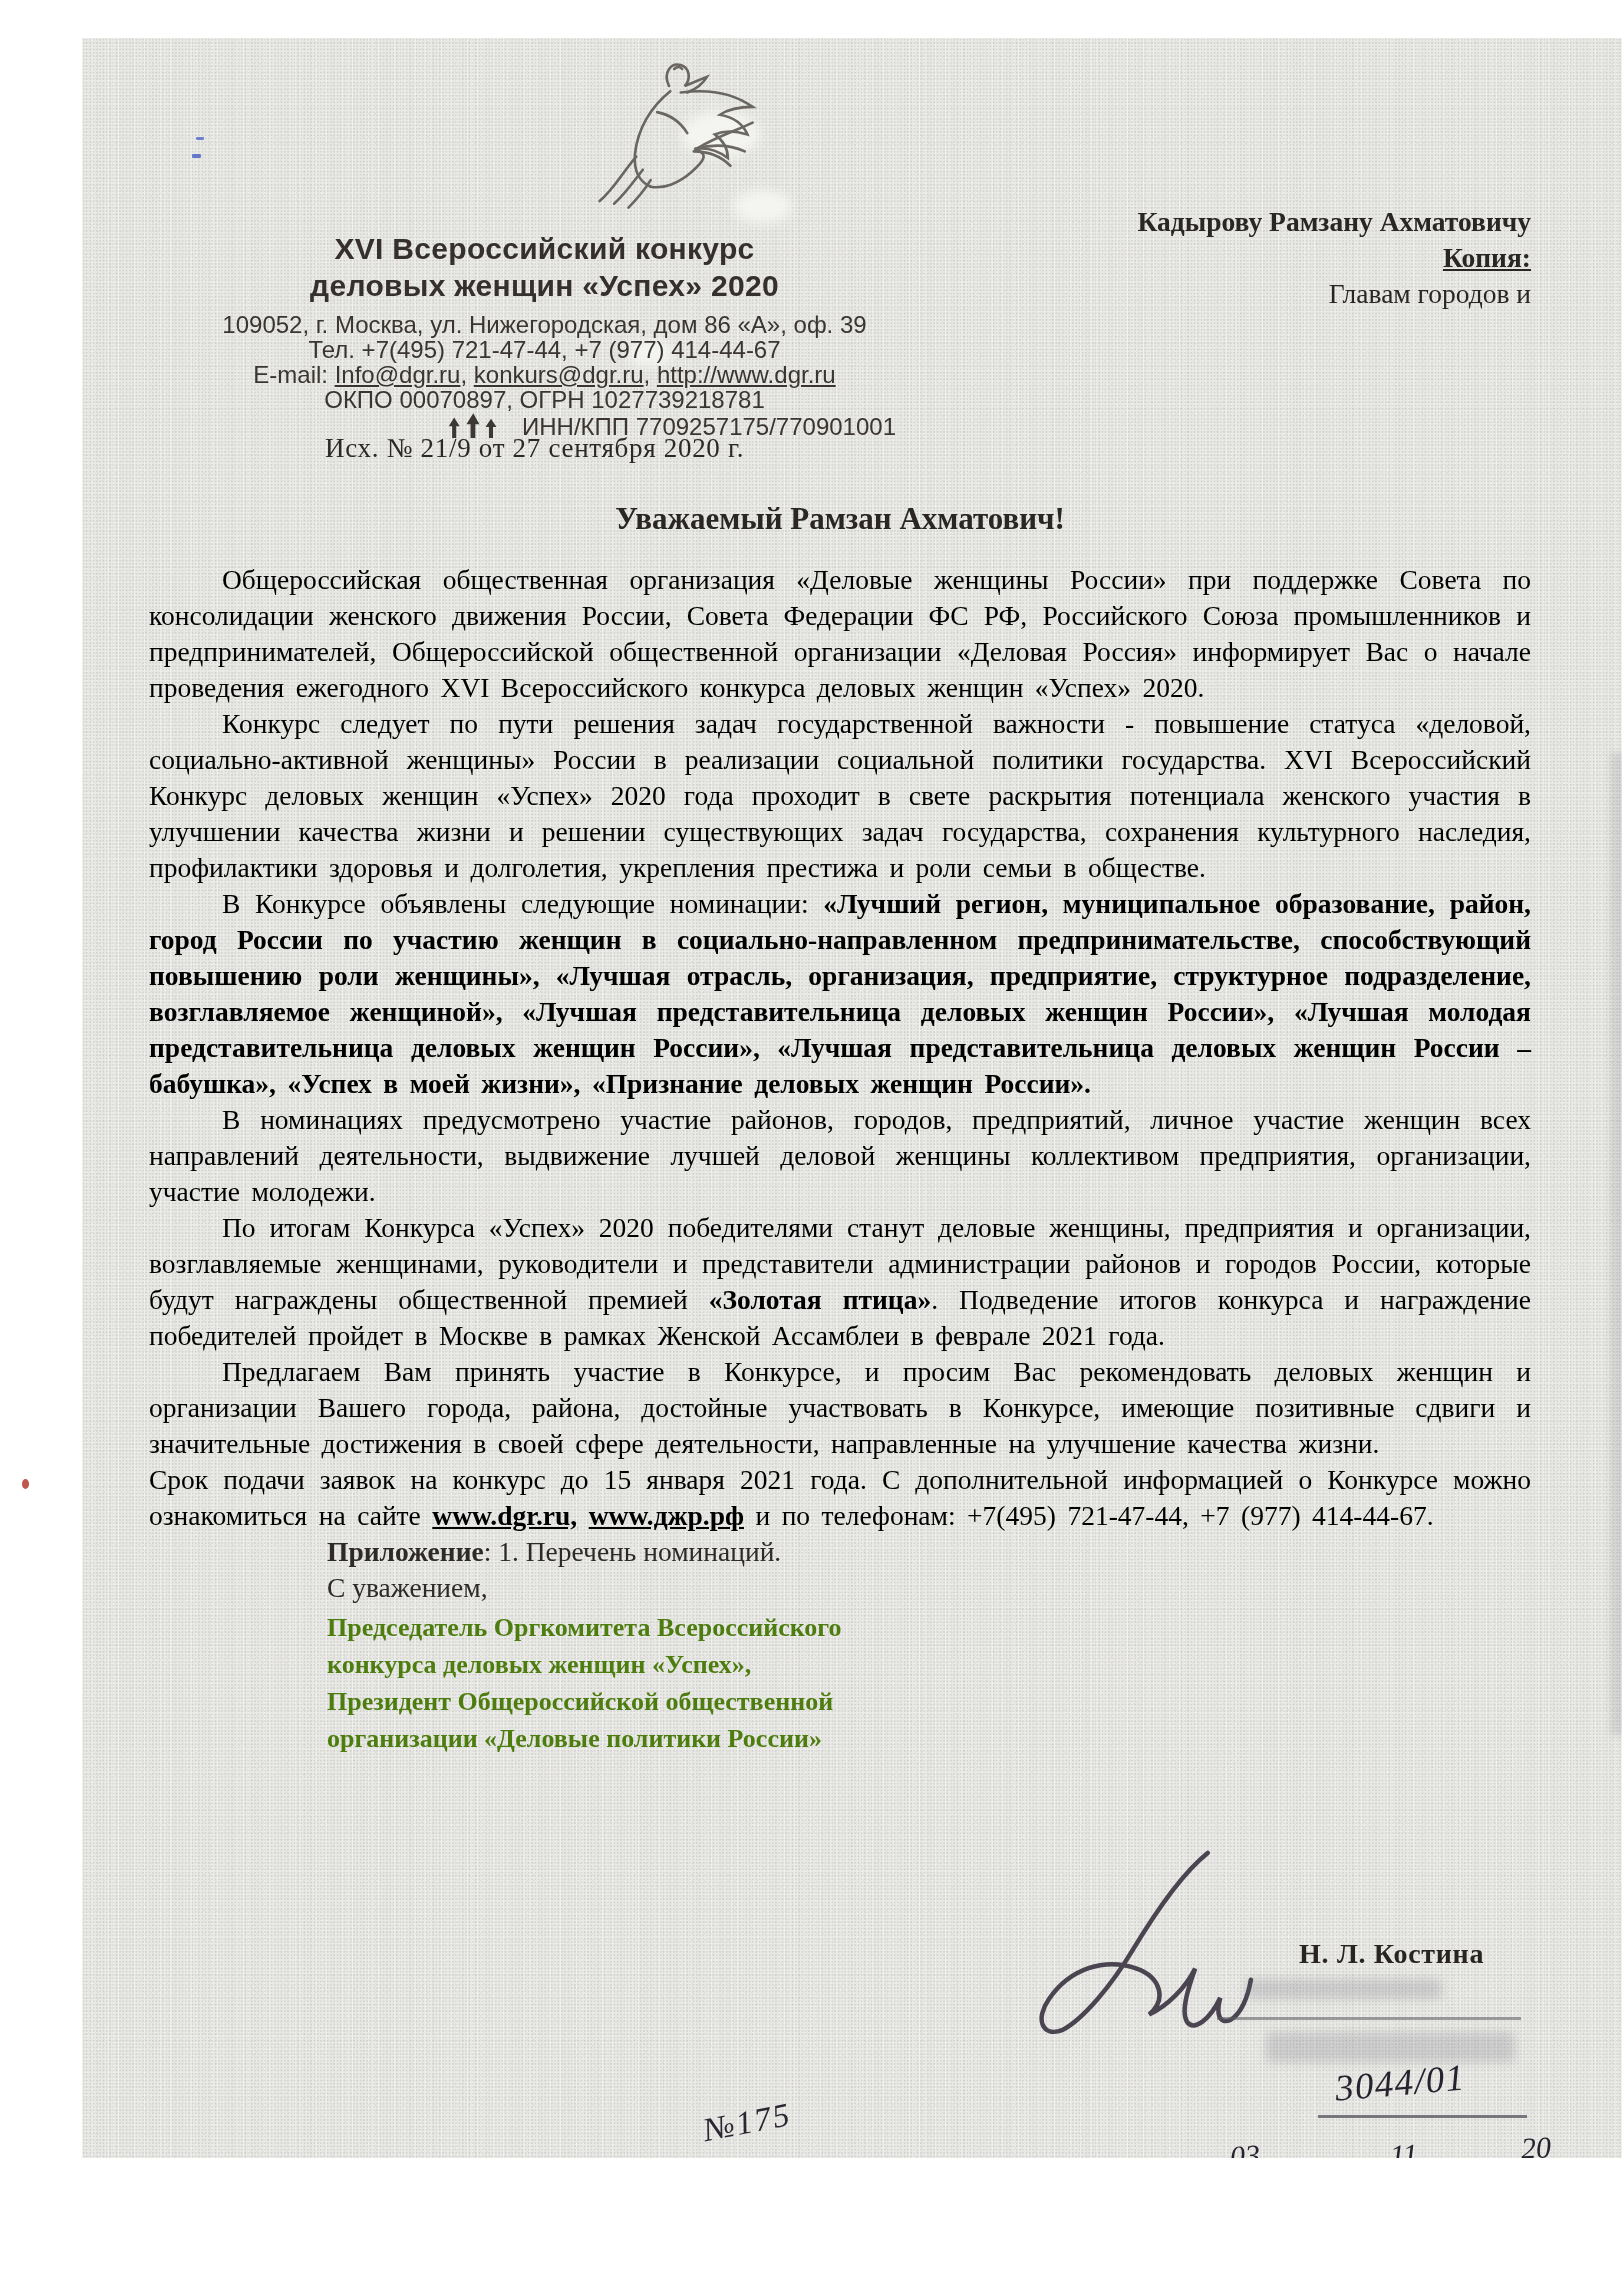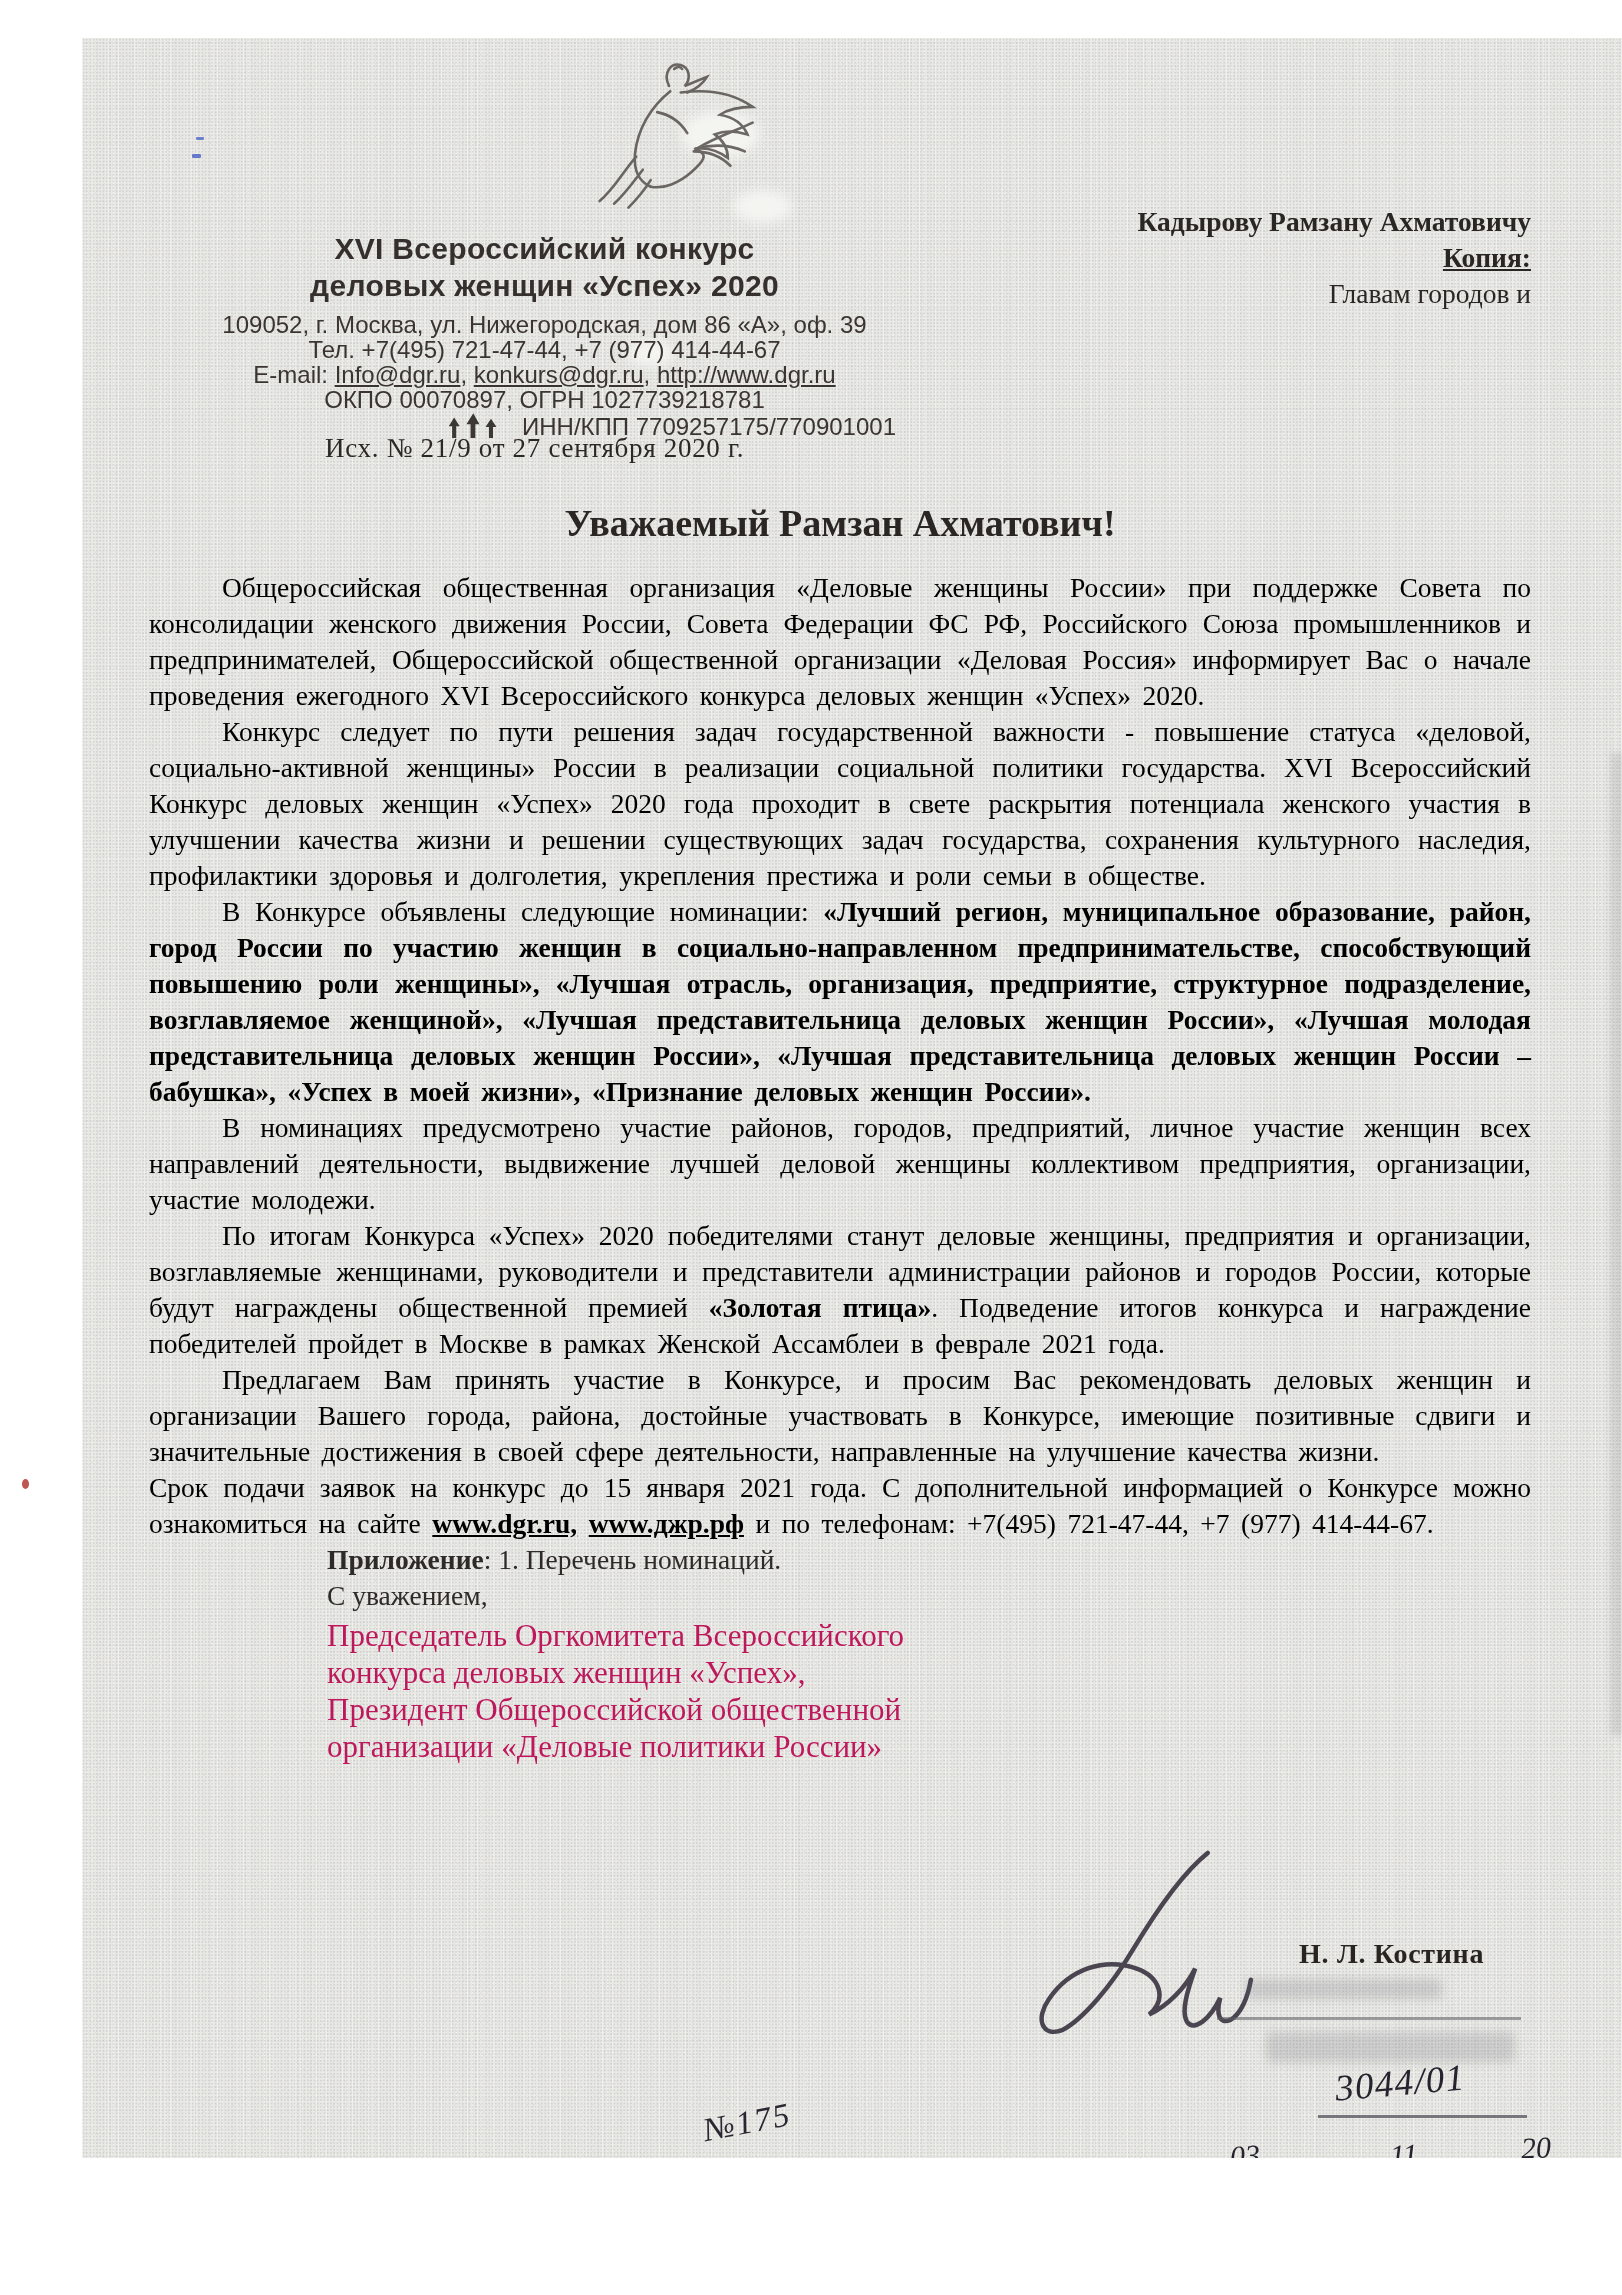--- a/index.html
+++ b/index.html
@@ -35,28 +35,28 @@
   .outgoing{position:absolute;left:325px;top:433px;font-size:27px;color:#2c2824;letter-spacing:0.7px;}
 
   
   .recipient{position:absolute;left:1001px;top:204px;width:530px;text-align:right;
              font-size:27.5px;line-height:36px;color:#2a2623;}
   .recipient .b{font-weight:700;}
   .recipient .copy{font-weight:700;text-decoration:underline;}
 
   
   .flow{position:absolute;left:149px;top:501px;width:1382px;}
-  .salutation{text-align:center;font-weight:700;font-size:38px;margin:0 0 25px 0;color:#2a2623;}
+  .salutation{text-align:center;font-weight:700;font-size:31px;margin:0 0 25px 0;color:#2a2623;}
   .para{margin:0;font-size:27.5px;line-height:36px;text-align:justify;word-spacing:4.6px;color:#000000;}
   .para.indent{text-indent:73px;}
   .b{font-weight:700;}
   .wu{font-weight:700;text-decoration:underline;}
   .attach{margin:0 0 0 178px;font-size:27.5px;line-height:36px;}
   .regards{margin:0 0 0 178px;font-size:27.5px;line-height:36px;}
-  .signoff{margin:2.6px 0 0 178px;font-size:31px;line-height:37px;font-weight:400;color:#be185d;width:877px;}
+  .signoff{margin:2.6px 0 0 178px;font-size:26px;line-height:37px;font-weight:700;color:#4d7c0f;width:877px;}
 
   .sig-name{position:absolute;left:1299px;top:1938px;font-size:28px;font-weight:700;color:#28241f;letter-spacing:0.7px;}
   .sig-scribble{position:absolute;left:991px;top:1832px;width:308px;height:209px;}
 
   
   .hw{font-style:italic;color:#2b2732;}
   .hw-num{position:absolute;left:703px;top:2104px;font-size:33px;transform:rotate(-11deg);letter-spacing:2px;}
   .hw-date{position:absolute;left:654px;top:2172px;font-size:37px;transform:rotate(-5deg);letter-spacing:3.9px;}
 
   .stamp-zone{position:absolute;left:1207px;top:1953px;width:393px;height:281px;}

